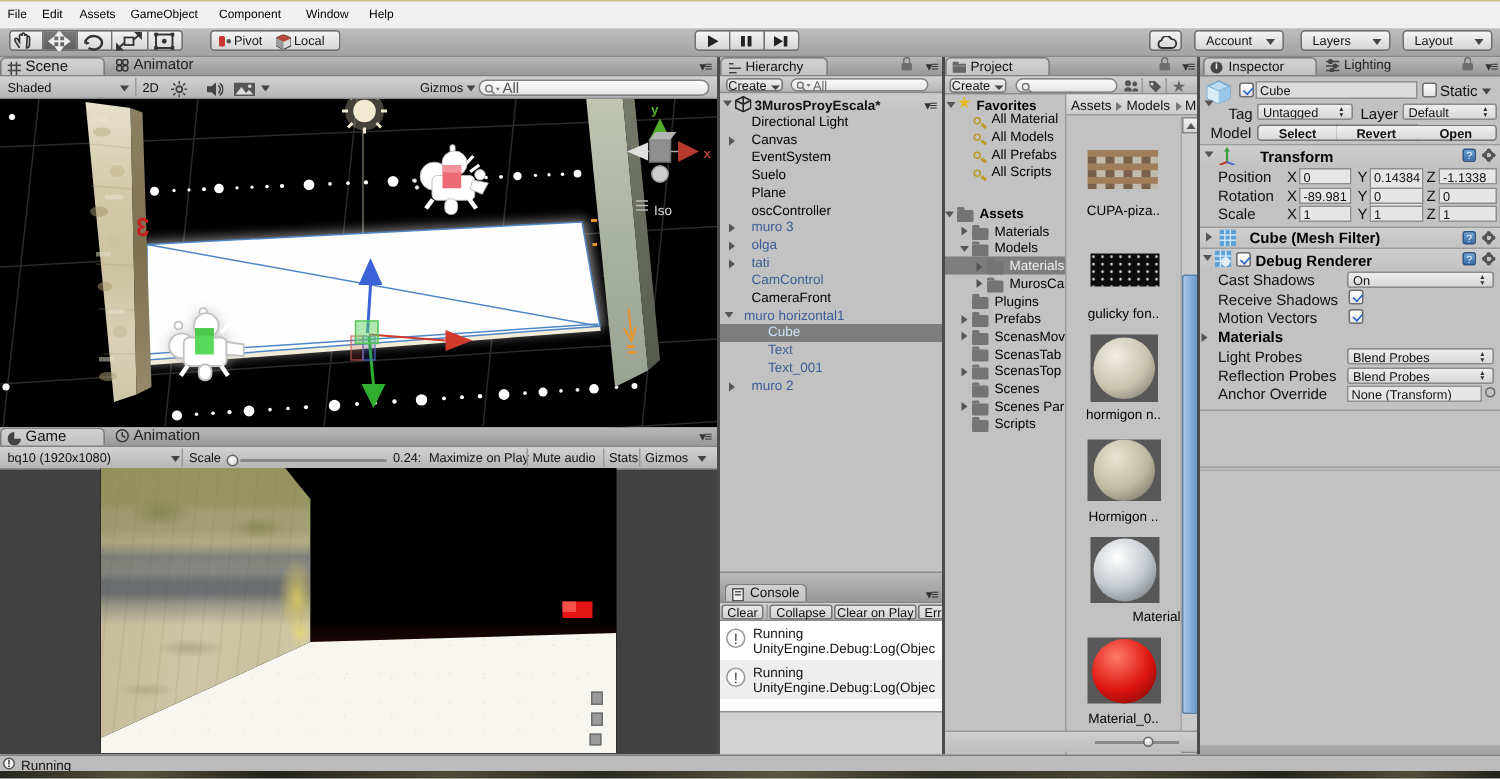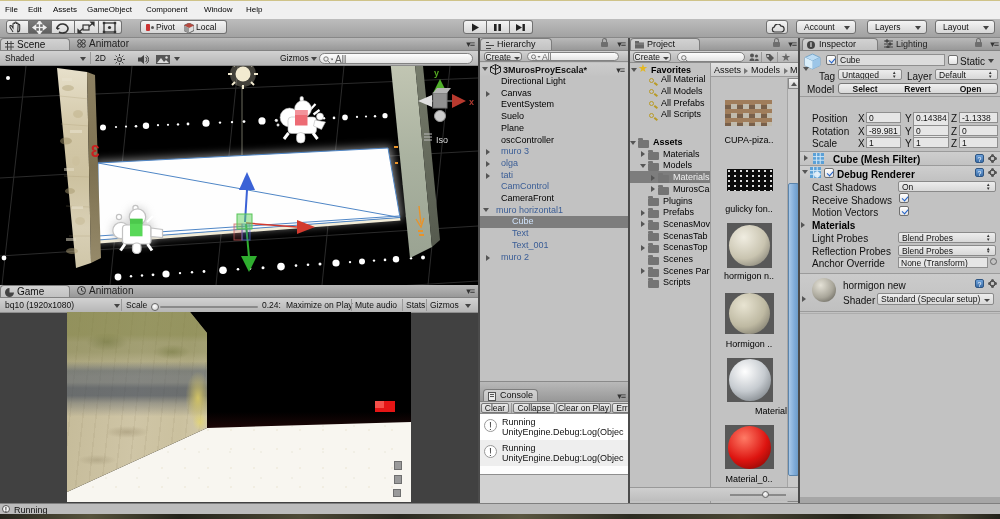--- a/index.html
+++ b/index.html
@@ -745,20 +745,34 @@
   <span class="lbl" style="left:19px;top:32.5px;">Tag</span>
   <div class="drop" style="left:38px;top:31px;width:64px;height:11px;">Untagged<span class="updn">▲<br>▼</span></div>
   <span class="lbl" style="left:107px;top:32.5px;">Layer</span>
   <div class="drop" style="left:135px;top:31px;width:63px;height:11px;">Default<span class="updn">▲<br>▼</span></div>
   <span class="lbl" style="left:7px;top:46px;">Model</span>
   <div class="mini" style="left:38px;top:45px;width:54px;height:11px;border-radius:3px 0 0 3px;line-height:10px;font-weight:bold;font-size:8.5px;">Select</div>
   <div class="mini" style="left:91px;top:45px;width:54px;height:11px;border-radius:0;border-left:none;line-height:10px;font-weight:bold;font-size:8.5px;">Revert</div>
   <div class="mini" style="left:144px;top:45px;width:54px;height:11px;border-radius:0 3px 3px 0;border-left:none;line-height:10px;font-weight:bold;font-size:8.5px;">Open</div>
   <div class="sep" style="left:0;top:58px;width:200px;"></div>
 
+  <div class="a" style="left:0;top:59px;width:200px;height:14px;background:linear-gradient(#cecece,#c2c2c2);">
+    <span class="tri-d" style="left:3px;top:4px;border-left-width:3.5px;border-right-width:3.5px;border-top-width:4.5px;"></span>
+    <svg style="position:absolute;left:12px;top:1px;" width="12" height="12" viewBox="0 0 12 12">
+        <line x1="6" y1="10" x2="6" y2="2" stroke="#3a9c3a" stroke-width="1.4"></line>
+        <path d="M6 0 l2 3 h-4z" fill="#3a9c3a"></path>
+        <line x1="6" y1="10" x2="1" y2="12" stroke="#cc3a3a" stroke-width="1.4"></line>
+        <line x1="6" y1="10" x2="11" y2="12" stroke="#4a6acc" stroke-width="1.4"></line>
+      </svg>
+    <b class="hdr" style="left:40px;top:2.5px;">Transform</b>
+    <span class="book" style="left:175px;top:2px;">?</span>
+    <span class="gear" style="left:188px;top:2px;">
+        <i></i>
+      </span>
+  </div>
   <span class="lbl" style="left:12px;top:75px;">Position</span>
   <span class="lbl" style="left:58px;top:75px;">X</span>
     <div class="fld" style="left:66px;top:74px;width:35px;height:11px;">0</div>
   <span class="lbl" style="left:105px;top:75px;">Y</span>
     <div class="fld" style="left:113px;top:74px;width:36px;height:28px;">0.14384</div>
   <span class="lbl" style="left:151px;top:75px;">Z</span>
     <div class="fld" style="left:159px;top:74px;width:39px;height:11px;">-1.1338</div>
   <span class="lbl" style="left:12px;top:87.5px;">Rotation</span>
   <span class="lbl" style="left:58px;top:87.5px;">X</span>
     <div class="fld" style="left:66px;top:86.5px;width:35px;height:11px;">-89.981</div>
@@ -823,31 +837,20 @@
   <b class="hdr" style="left:12px;top:182px;">Materials</b>
   <span class="lbl" style="left:12px;top:195px;">Light Probes</span>
   <div class="drop" style="left:98px;top:194px;width:98px;height:11px;">Blend Probes<span class="updn">▲<br>▼</span></div>
   <span class="lbl" style="left:12px;top:207.5px;">Reflection Probes</span>
   <div class="drop" style="left:98px;top:206.5px;width:98px;height:11px;">Blend Probes<span class="updn">▲<br>▼</span></div>
   <span class="lbl" style="left:12px;top:220px;">Anchor Override</span>
   <div class="fld" style="left:98px;top:219px;width:90px;height:11px;">None (Transform)</div>
   <span class="a" style="left:190px;top:220px;width:7px;height:7px;border:1.5px solid #666;border-radius:50%;"></span>
   <div class="sep" style="left:0;top:235px;width:200px;"></div>
 
-  <div class="a" style="left:0;top:236px;width:200px;height:37px;background:linear-gradient(#cbcbcb,#c0c0c0);">
-    <span class="a" style="left:12px;top:4px;width:24px;height:24px;border-radius:50%;background:radial-gradient(circle at 36% 30%,#e4e1d6,#a9a69a 55%,#5e5c54 95%);"></span>
-    <span class="lbl" style="left:43px;top:6px;font-size:10px;">hormigon new</span>
-    <span class="book" style="left:175px;top:5px;">?</span>
-    <span class="gear" style="left:188px;top:5px;">
-        <i></i>
-      </span>
-    <span class="tri-r" style="left:2px;top:22px;border-top-width:3px;border-bottom-width:3px;border-left-width:4px;"></span>
-    <span class="lbl" style="left:43px;top:20.5px;">Shader</span>
-    <div class="drop" style="left:77px;top:19px;width:117px;height:12px;line-height:11px;">Standard (Specular setup)<span class="tri-sd" style="right:3px;top:4.5px;border-left-width:3px;border-right-width:3px;border-top-width:3.5px;"></span></div>
-  </div>
   <div class="sep" style="left:0;top:273px;width:200px;"></div>
   <div class="sep" style="left:0;top:275px;width:200px;background:#adadad;"></div>
   <div class="a" style="left:0;top:459px;width:200px;height:6px;background:#a6a6a6;"></div>
 </div>
 
 <div class="a divv" style="left:478px;top:38px;width:2px;height:465px;"></div>
 <div class="a divv" style="left:628px;top:38px;width:2px;height:465px;"></div>
 <div class="a divv" style="left:798px;top:38px;width:2px;height:465px;"></div>
 
 <div class="a" id="statusbar" style="left:0;top:503px;width:1000px;height:11px;background:#bcbcbc;border-top:1px solid #7f7f7f;">

